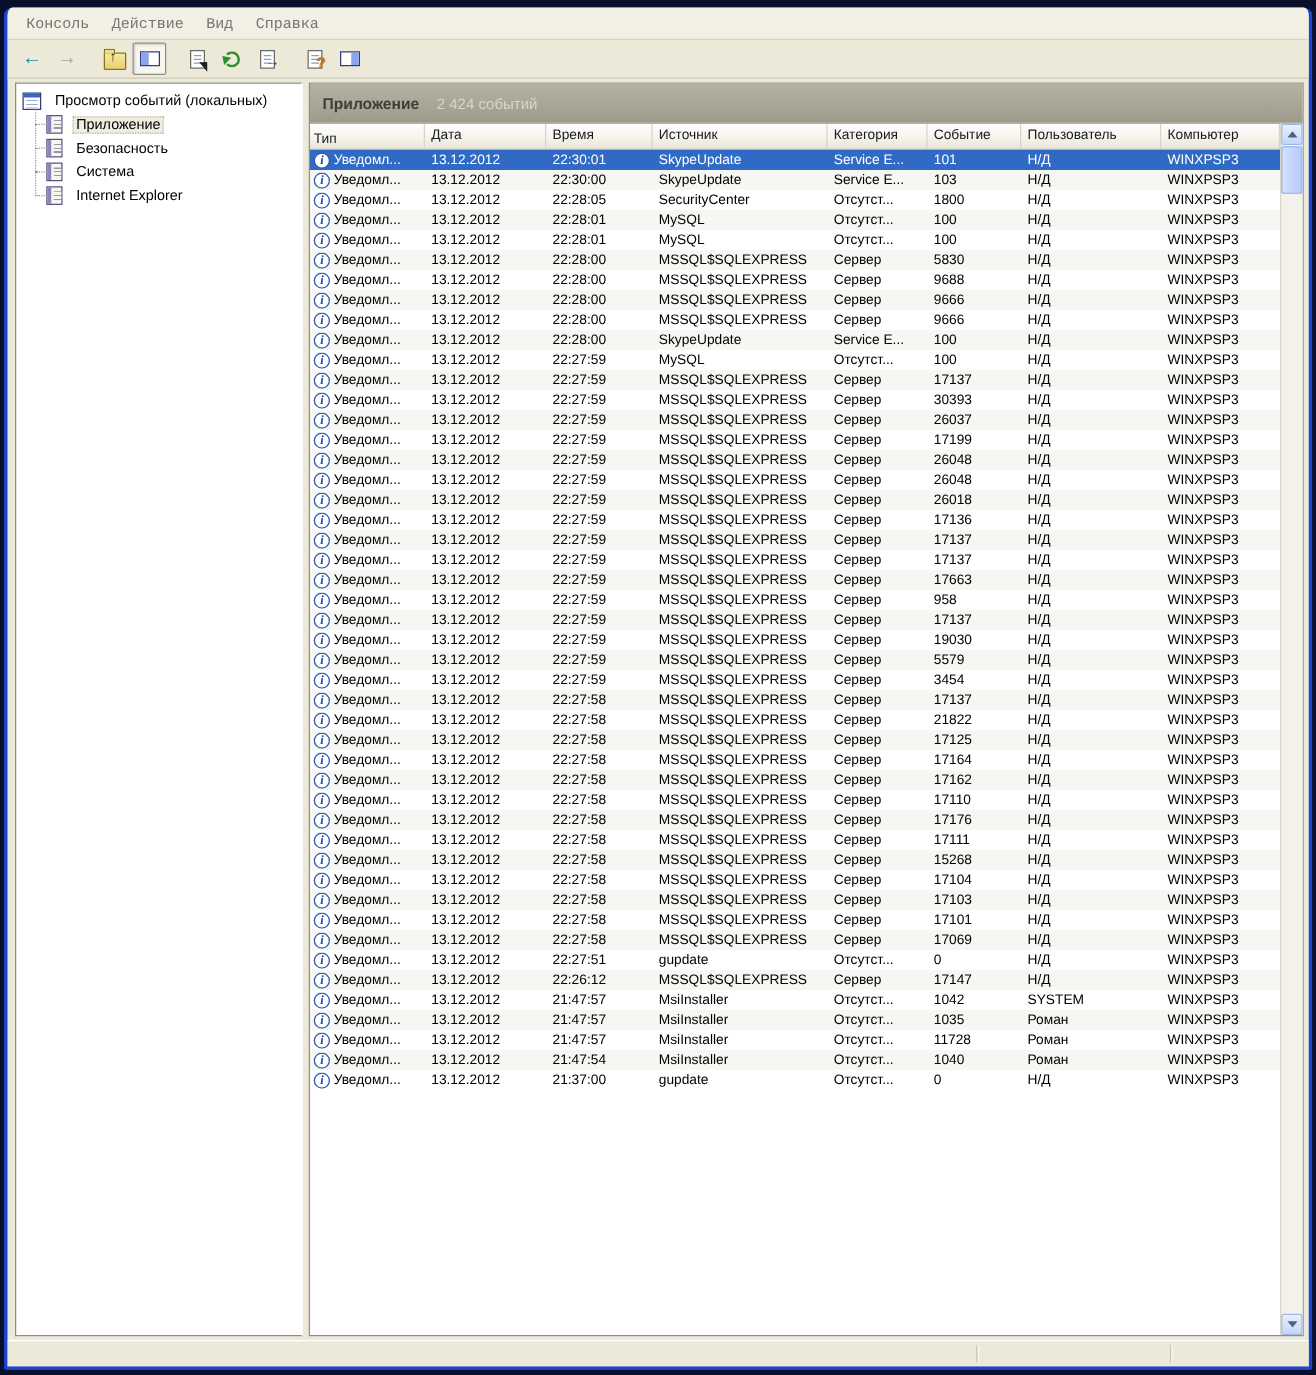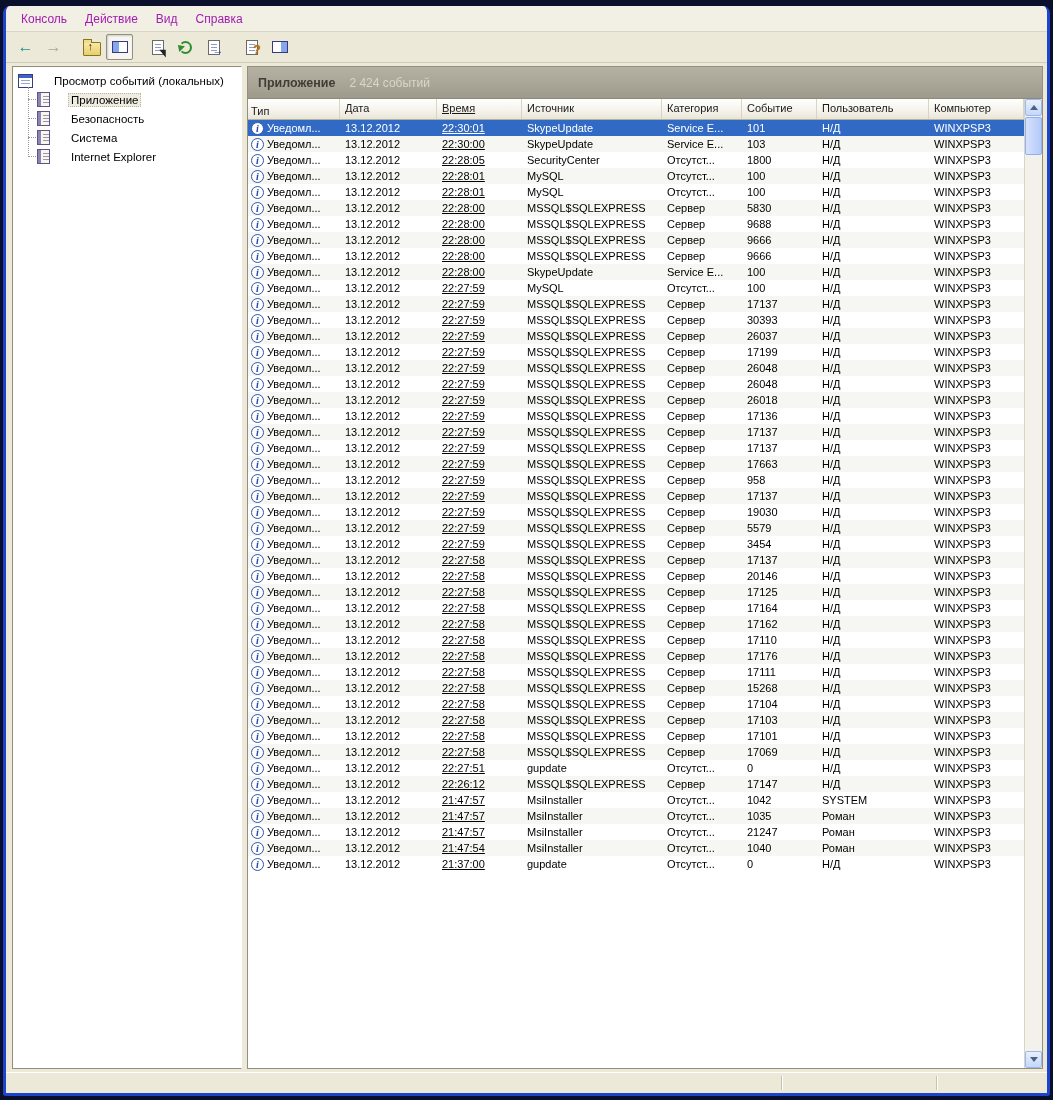--- a/index.html
+++ b/index.html
@@ -27,21 +27,21 @@
            box-shadow:inset 0 1px 1px rgba(255,255,255,.6);}
   .win-btn.close{background:linear-gradient(180deg,#f0926f 0%,#dd5636 45%,#c03a1a 100%);}
   .glyph-min{position:absolute;left:4px;bottom:4px;width:8px;height:3px;background:#fff;}
   .glyph-max{position:absolute;left:4px;top:4px;width:11px;height:11px;box-sizing:border-box;
              border:1px solid #fff;border-top-width:3px;}
   .glyph-close{position:absolute;inset:0;color:#fff;font-weight:bold;font-size:15px;
              line-height:19px;text-align:center;}
   
   .menubar{height:25px;flex:0 0 25px;display:flex;align-items:center;background:#f2f0e4;
            border-bottom:1px solid #d9d5c2;padding-left:6px;}
-  .menu-item{padding:3px 9px;font-size:12px;color:#a21caf;cursor:default;}
+  .menu-item{padding:3px 9px;font-size:12px;color:#737373;cursor:default;font-family:Liberation Mono, monospace;}
   
   .toolbar{height:30px;flex:0 0 30px;display:flex;align-items:center;background:#ece9d8;
            border-bottom:1px solid #cfccba;padding-left:6px;gap:1px;}
   .tool-btn{width:25px;height:24px;display:flex;align-items:center;justify-content:center;
             border:1px solid transparent;border-radius:2px;position:relative;cursor:pointer;}
   .tool-btn.pressed{border:1px solid #928e80;background:#f7f6f0;
             box-shadow:inset 1px 1px 2px rgba(0,0,0,.18);}
   .tool-gap{width:9px;height:100%;}
   .tb-glyph{font-size:16px;font-weight:bold;line-height:1;}
   .g-back{color:#1e8f8f;}
@@ -73,21 +73,21 @@
   .tree-panel{width:230px;flex:0 0 230px;background:#fff;border:1px solid #928e80;
               border-right-color:#fff;box-shadow:1px 1px 0 #fdfdf8 inset;
               padding:4px 2px;box-sizing:border-box;overflow:hidden;font-size:11.5px;}
   .tree-root-row,.tree-item{display:flex;align-items:center;height:19px;white-space:nowrap;cursor:default;}
   .tree-root-row{padding-left:3px;}
   .tree-children{position:relative;margin-left:13px;}
   .tree-children::before{content:"";position:absolute;left:0;top:-3px;bottom:9px;
               border-left:1px dotted #9a9a9a;}
   .tree-item{position:relative;padding-left:9px;}
   .tree-item::before{content:"";position:absolute;left:0;top:9px;width:8px;border-top:1px dotted #9a9a9a;}
-  .tree-label{padding:1px 3px;margin-left:18px;}
+  .tree-label{padding:1px 3px;margin-left:8px;}
   .tree-item.selected .tree-label{background:#efede0;border:1px dotted #b9b5a2;padding:0 2px;}
   .ic-console{width:15px;height:14px;border:1px solid #3a3a7e;background:#fff;position:relative;
               box-sizing:border-box;flex:0 0 auto;}
   .ic-console::before{content:"";position:absolute;left:0;right:0;top:0;height:3px;background:#3c64c8;}
   .ic-console::after{content:"";position:absolute;left:2px;top:5px;width:9px;height:6px;
               background:repeating-linear-gradient(180deg,#9aa8cc 0 1px,#fff 1px 3px);}
   .ic-log{width:13px;height:15px;background:#f8f6ee;border:1px solid #5c5486;position:relative;
           box-sizing:border-box;flex:0 0 auto;}
   .ic-log::before{content:"";position:absolute;left:0;top:0;bottom:0;width:3px;background:#8c84b4;}
   .ic-log::after{content:"";position:absolute;left:5px;top:3px;width:6px;height:8px;
@@ -108,21 +108,21 @@
               border-bottom:1px solid #b5b19f;font-size:11px;color:#1a1a1a;justify-content:flex-end;}
   .col-h{box-sizing:border-box;padding:3px 0 0 5px;border-right:1px solid #d8d5c6;
          white-space:nowrap;overflow:hidden;cursor:default;}
   .rows{flex:1;overflow:hidden;background:#fff;}
   .row{display:flex;height:16px;align-items:center;font-size:11px;color:#000;
        white-space:nowrap;cursor:default;}
   .row:nth-child(even){background:#f6f6f3;}
   .row.selected{background:#316ac5;color:#fff;}
   .cell{box-sizing:border-box;padding-left:5px;overflow:hidden;white-space:nowrap;flex:0 0 auto;}
   .c0{width:92px;display:flex;align-items:center;gap:3px;padding-left:3px;}
-  .c1{width:97px;}.c2{width:85px;text-decoration:underline;}.c3{width:140px;}.c4{width:80px;}
+  .c1{width:97px;}.c2{width:85px;}.c3{width:140px;}.c4{width:80px;}
   .c5{width:75px;}.c6{width:112px;}.c7{flex:1 1 auto;min-width:0;}
   .info-icon{width:13px;height:13px;border-radius:50%;background:#fff;border:1px solid #2b55b4;
        box-sizing:border-box;flex:0 0 auto;position:relative;}
   .info-icon::after{content:"i";position:absolute;inset:0;text-align:center;line-height:11px;
        color:#1d46a8;font-size:10px;font-weight:bold;font-family:"Liberation Serif",serif;font-style:italic;}
   
   .scrollbar{width:17px;flex:0 0 17px;display:flex;flex-direction:column;background:#f3f1ec;
        border-left:1px solid #d8d5c6;}
   .sb-btn{height:17px;flex:0 0 17px;border:1px solid #9cb8ea;border-radius:2px;box-sizing:border-box;
        background:linear-gradient(180deg,#e9f0fd,#c4d6fa);display:flex;align-items:center;
@@ -616,21 +616,21 @@
                 </div>
                 <div class="row">
                   <div class="cell c0">
                     <span class="info-icon"></span>
                     <span>Уведомл...</span>
                   </div>
                   <div class="cell c1">13.12.2012</div>
                   <div class="cell c2">22:27:58</div>
                   <div class="cell c3">MSSQL$SQLEXPRESS</div>
                   <div class="cell c4">Сервер</div>
-                  <div class="cell c5">20146</div>
+                  <div class="cell c5">21822</div>
                   <div class="cell c6">Н/Д</div>
                   <div class="cell c7">WINXPSP3</div>
                 </div>
                 <div class="row">
                   <div class="cell c0">
                     <span class="info-icon"></span>
                     <span>Уведомл...</span>
                   </div>
                   <div class="cell c1">13.12.2012</div>
                   <div class="cell c2">22:27:58</div>
@@ -824,21 +824,21 @@
                 </div>
                 <div class="row">
                   <div class="cell c0">
                     <span class="info-icon"></span>
                     <span>Уведомл...</span>
                   </div>
                   <div class="cell c1">13.12.2012</div>
                   <div class="cell c2">21:47:57</div>
                   <div class="cell c3">MsiInstaller</div>
                   <div class="cell c4">Отсутст...</div>
-                  <div class="cell c5">21247</div>
+                  <div class="cell c5">11728</div>
                   <div class="cell c6">Роман</div>
                   <div class="cell c7">WINXPSP3</div>
                 </div>
                 <div class="row">
                   <div class="cell c0">
                     <span class="info-icon"></span>
                     <span>Уведомл...</span>
                   </div>
                   <div class="cell c1">13.12.2012</div>
                   <div class="cell c2">21:47:54</div>

